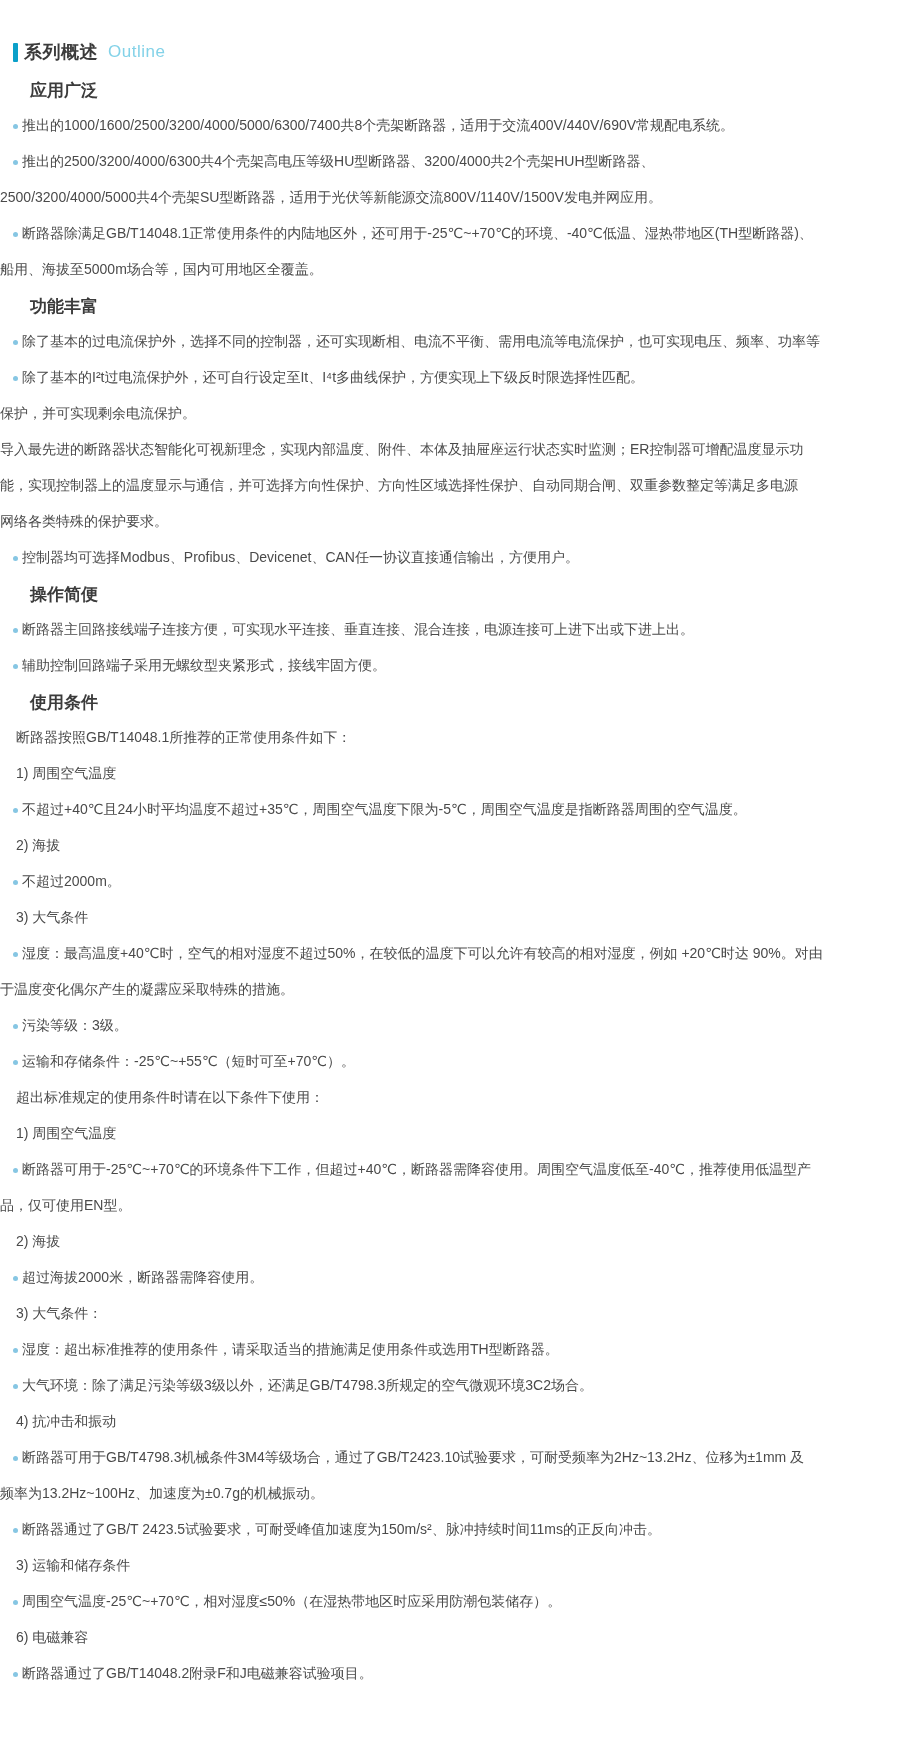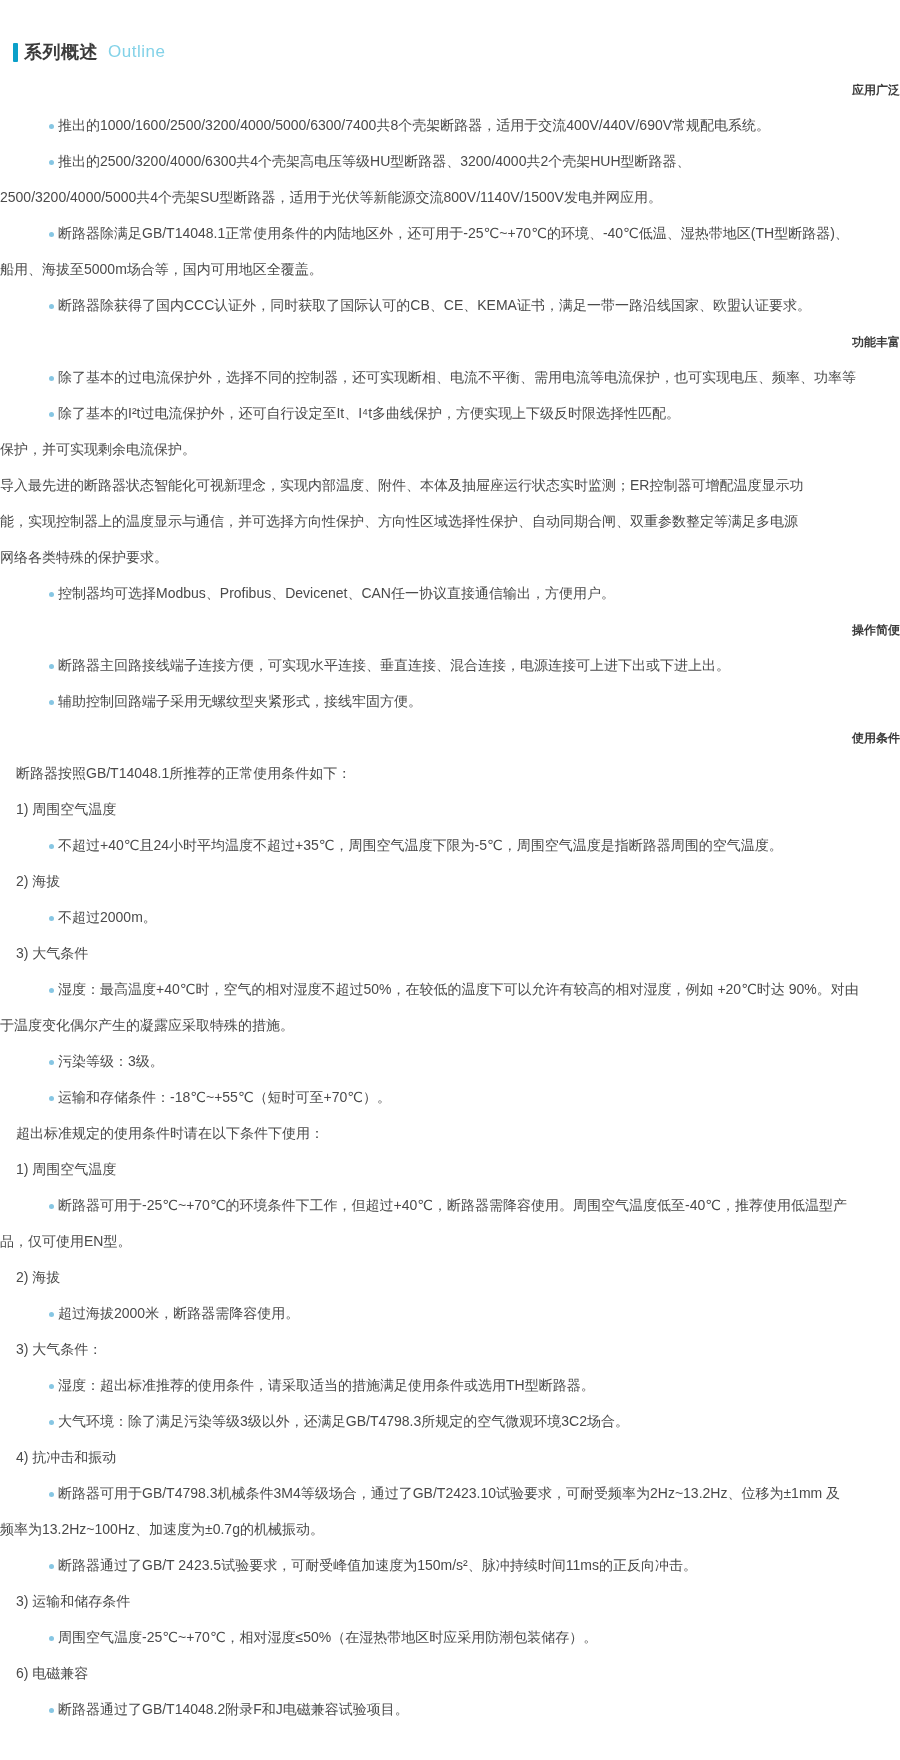--- a/index.html
+++ b/index.html
@@ -29,24 +29,24 @@
     font-size:17px;color:var(--title-en);
     margin-left:10px;letter-spacing:0.5px;
   }
   
   .content{position:absolute;top:72px;left:0;width:900px;}
   .row{
     height:36px;display:flex;align-items:center;
     font-size:14px;color:var(--text);
     white-space:nowrap;
   }
-  .row.section{padding-left:40px;font-weight:bold;color:var(--heading);font-size:12px;justify-content:flex-end;}
+  .row.section{padding-left:30px;font-weight:bold;color:var(--heading);font-size:17px;}
   .row.plain{padding-left:16px;}
   .row.cont{}
-  .row.bullet{padding-left:13px;margin-left:36px;}
+  .row.bullet{padding-left:13px;}
   .dot{
     width:5px;height:5px;border-radius:50%;
     background:var(--bullet);
     margin-right:4px;flex:0 0 auto;
   }
 </style>
 </head>
 <body style="--accent: #0ba0c9; --title-en: #83d2e8; --bullet: #86c6e3; --text: #4a4a4a; --heading: #3b3b3b;">
 
 <div class="page">
@@ -72,24 +72,20 @@
       <div class="row cont">
         <span>2500/3200/4000/5000共4个壳架SU型断路器，适用于光伏等新能源交流800V/1140V/1500V发电并网应用。</span>
       </div>
       <div class="row bullet">
         <span class="dot"></span>
         <span>断路器除满足GB/T14048.1正常使用条件的内陆地区外，还可用于-25℃~+70℃的环境、-40℃低温、湿热带地区(TH型断路器)、</span>
       </div>
       <div class="row cont">
         <span>船用、海拔至5000m场合等，国内可用地区全覆盖。</span>
       </div>
-      <div class="row bullet">
-        <span class="dot"></span>
-        <span>断路器除获得了国内CCC认证外，同时获取了国际认可的CB、CE、KEMA证书，满足一带一路沿线国家、欧盟认证要求。</span>
-      </div>
       <div class="row section">
         <span>功能丰富</span>
       </div>
       <div class="row bullet">
         <span class="dot"></span>
         <span>除了基本的过电流保护外，选择不同的控制器，还可实现断相、电流不平衡、需用电流等电流保护，也可实现电压、频率、功率等</span>
       </div>
       <div class="row bullet">
         <span class="dot"></span>
         <span>除了基本的I²t过电流保护外，还可自行设定至It、I⁴t多曲线保护，方便实现上下级反时限选择性匹配。</span>
@@ -150,21 +146,21 @@
       </div>
       <div class="row cont">
         <span>于温度变化偶尔产生的凝露应采取特殊的措施。</span>
       </div>
       <div class="row bullet">
         <span class="dot"></span>
         <span>污染等级：3级。</span>
       </div>
       <div class="row bullet">
         <span class="dot"></span>
-        <span>运输和存储条件：-18℃~+55℃（短时可至+70℃）。</span>
+        <span>运输和存储条件：-25℃~+55℃（短时可至+70℃）。</span>
       </div>
       <div class="row plain">
         <span>超出标准规定的使用条件时请在以下条件下使用：</span>
       </div>
       <div class="row plain">
         <span>1) 周围空气温度</span>
       </div>
       <div class="row bullet">
         <span class="dot"></span>
         <span>断路器可用于-25℃~+70℃的环境条件下工作，但超过+40℃，断路器需降容使用。周围空气温度低至-40℃，推荐使用低温型产</span>

